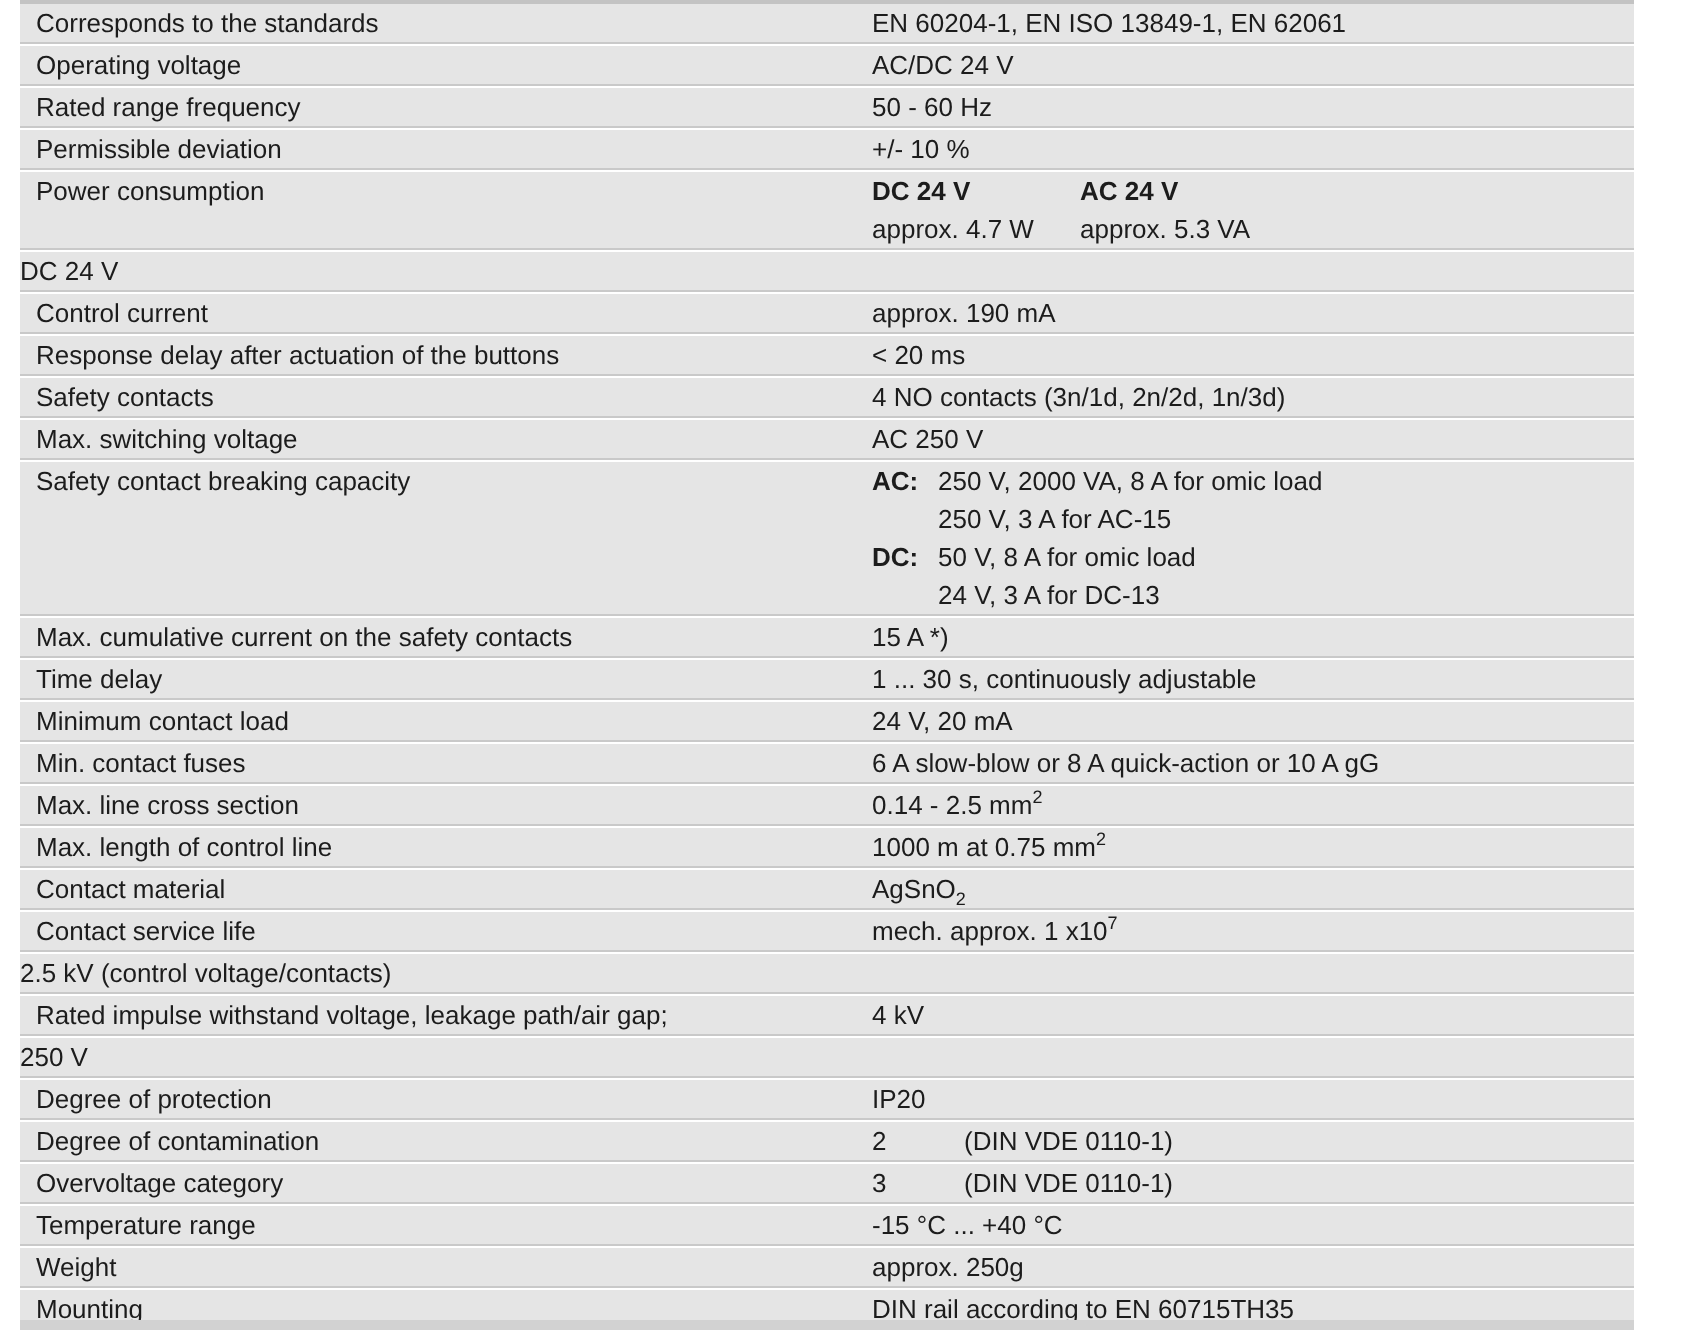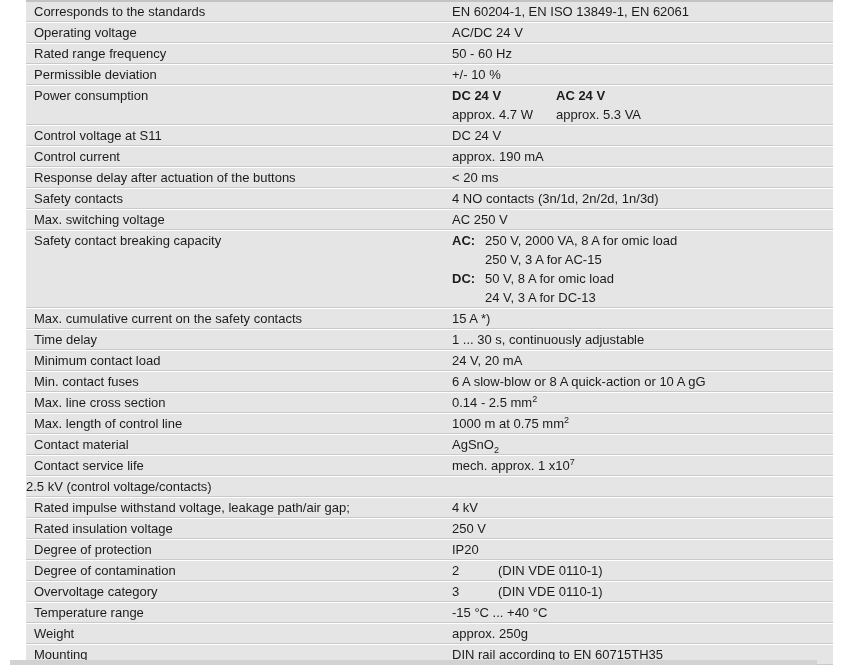--- a/index.html
+++ b/index.html
@@ -6,21 +6,21 @@
   .page {
     position: relative;
     width: 843px;
     height: 665px;
     overflow: hidden;
     background: #ffffff;
     font-family: "Liberation Sans", sans-serif;
     color: #1c1c1c;
   }
   .spec-table {
-    margin-left: 26px;
+    margin-left: 10px;
     width: 807px;
     border-top: 2px solid var(--top_line, #c3c3c3);
   }
   .row {
     display: flex;
     background: var(--row_bg, #e5e5e5);
     border-bottom: 1px solid var(--separator, #c9c9c9);
     margin-bottom: 1px;
     font-size: 13px;
     line-height: 19px;
@@ -69,21 +69,20 @@
         <div class="value">+/- 10 %</div>
       </div>
       <div class="row">
         <div class="label">Power consumption</div>
         <div class="value">
           <div><span class="col b">DC 24 V</span><span class="b">AC 24 V</span></div>
           <div><span class="col">approx. 4.7 W</span><span>approx. 5.3 VA</span></div>
         </div>
       </div>
       <div class="row">
-        <div class="label">Control voltage at S11</div>
         <div class="value">DC 24 V</div>
       </div>
       <div class="row">
         <div class="label">Control current</div>
         <div class="value">approx. 190 mA</div>
       </div>
       <div class="row">
         <div class="label">Response delay after actuation of the buttons</div>
         <div class="value">&lt; 20 ms</div>
       </div>
@@ -137,21 +136,20 @@
         <div class="value">mech. approx. 1 x10<sup>7</sup></div>
       </div>
       <div class="row">
         <div class="value">2.5 kV (control voltage/contacts)</div>
       </div>
       <div class="row">
         <div class="label">Rated impulse withstand voltage, leakage path/air gap;</div>
         <div class="value">4 kV</div>
       </div>
       <div class="row">
-        <div class="label">Rated insulation voltage</div>
         <div class="value">250 V</div>
       </div>
       <div class="row">
         <div class="label">Degree of protection</div>
         <div class="value">IP20</div>
       </div>
       <div class="row">
         <div class="label">Degree of contamination</div>
         <div class="value"><span class="keywide">2</span><span>(DIN VDE 0110-1)</span></div>
       </div>

